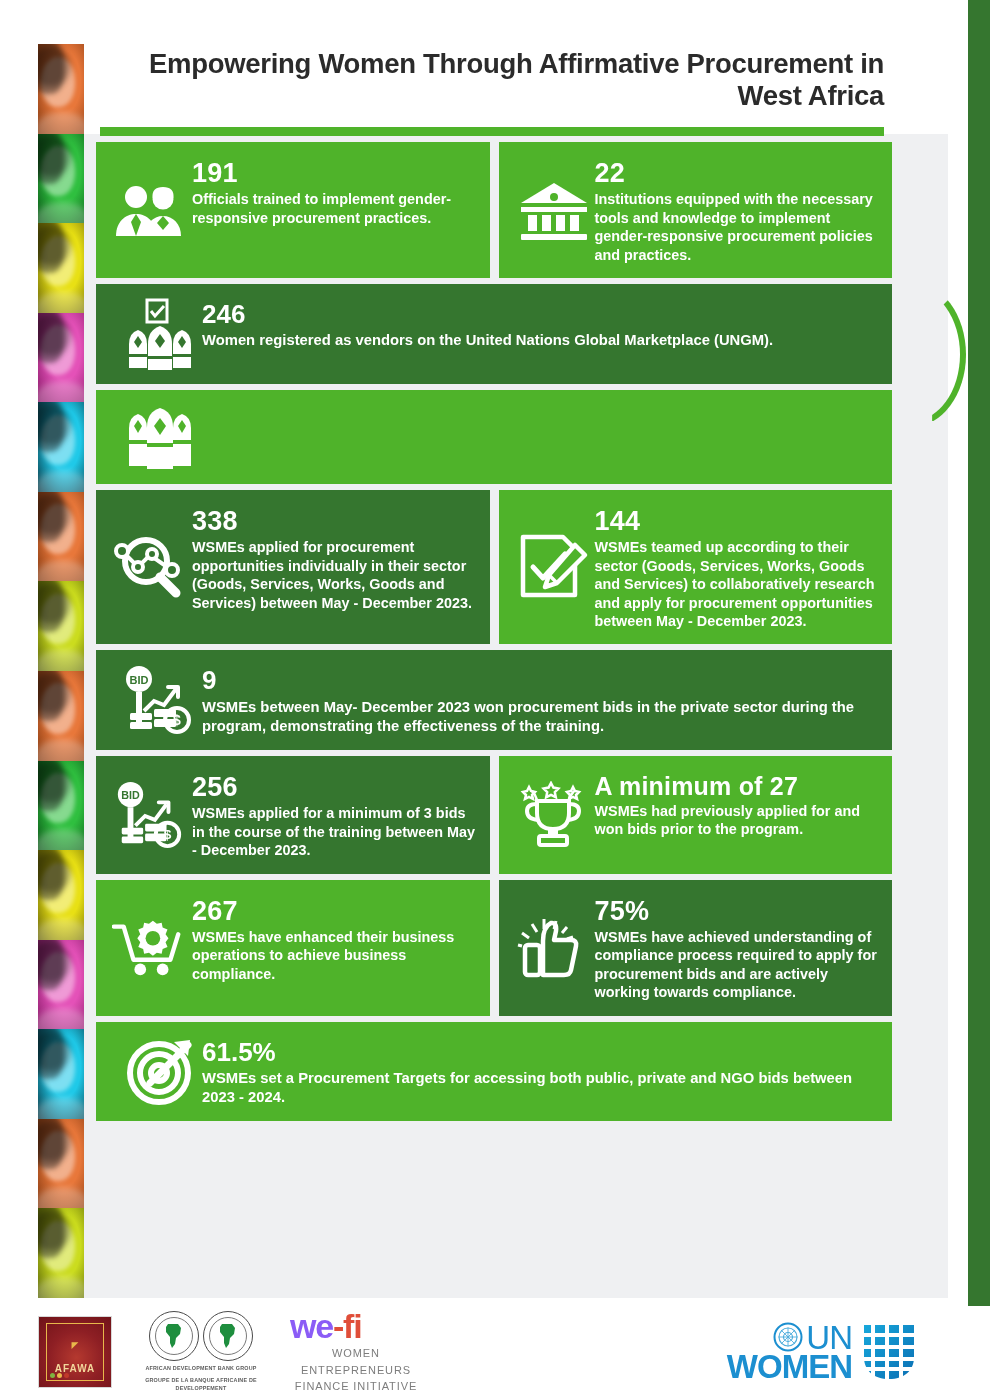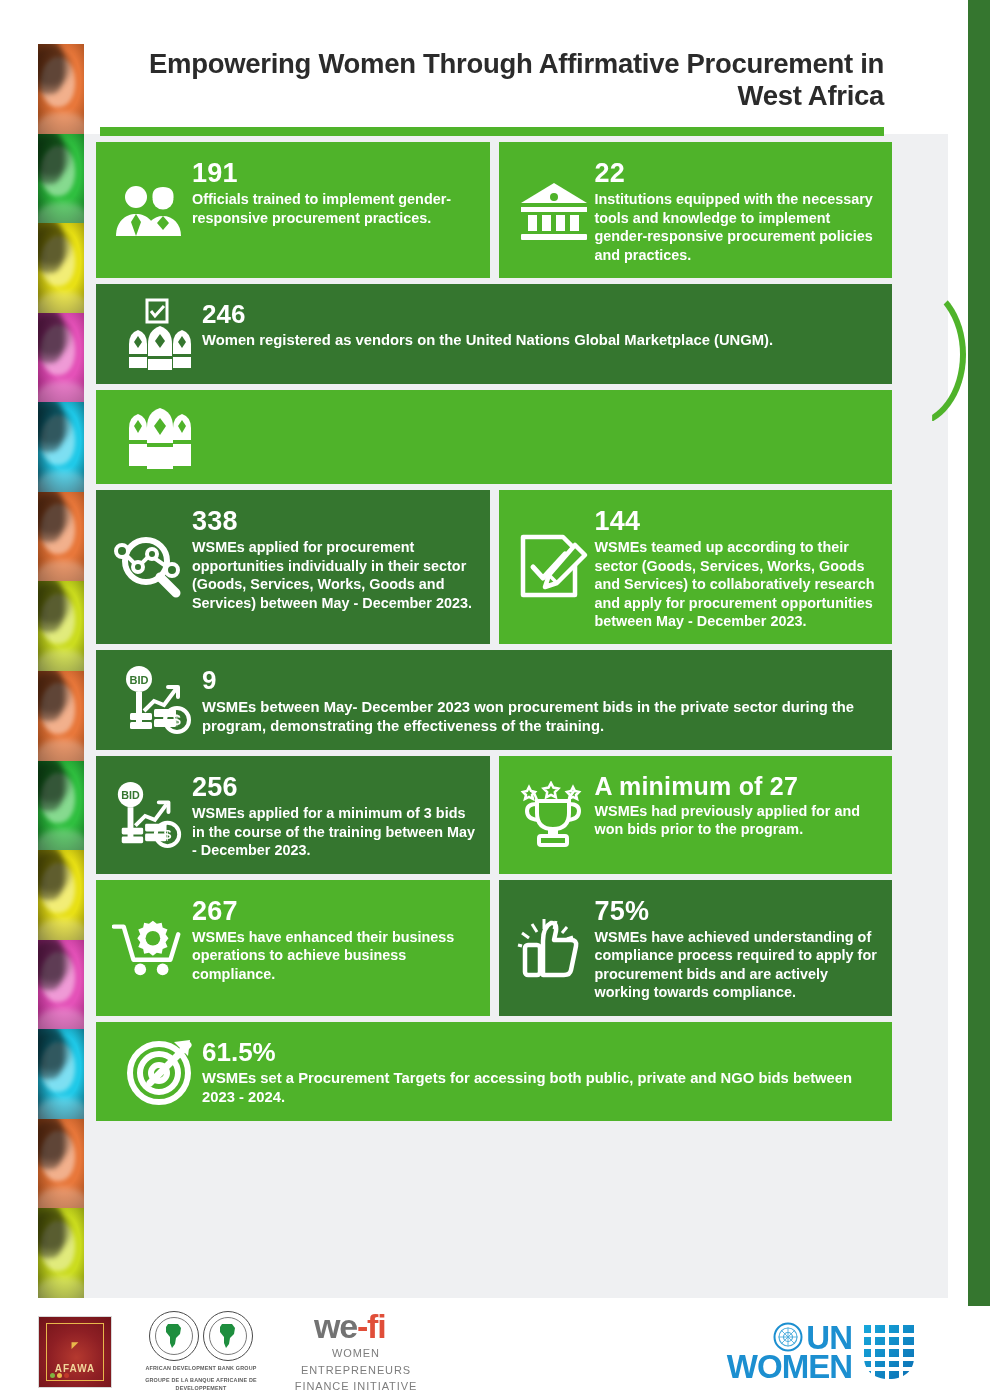--- a/index.html
+++ b/index.html
@@ -272,37 +272,37 @@
     font-size: 5.4px; line-height: 1.45; color: #5c5c5c;
     text-align: center; letter-spacing: 0.2px; font-weight: bold;
   }
 
   
   .logo-wefi { display: flex; flex-direction: column; align-items: flex-start; width: 132px; }
   .logo-wefi .wefi-mark {
     font-size: 34px; font-weight: bold; line-height: 1;
     letter-spacing: -1.2px;
   }
-  .logo-wefi .wefi-mark .we { color: #737373; margin-left: 24px; }
+  .logo-wefi .wefi-mark .we { color: #8b5cf6; }
   .logo-wefi .wefi-mark .dash { color: #E04E39; }
   .logo-wefi .wefi-mark .fi { color: #E04E39; }
   .logo-wefi .wefi-cap {
     margin-top: 2px;
     font-size: 11px; line-height: 1.5; color: #7d7d7d;
     letter-spacing: 0.9px; text-align: center; width: 100%;
   }
 
   
   .logo-unwomen { display: flex; align-items: center; gap: 6px; }
   .logo-unwomen .words {
     display: flex; flex-direction: column; align-items: flex-end; line-height: 0.88;
   }
   .logo-unwomen .un-row { display: flex; align-items: center; gap: 3px; }
   .logo-unwomen .un {
-    font-size: 33px; font-weight: bold; color: #1C8FD0; letter-spacing: -1px;
+    font-size: 33px; font-weight: normal; color: #1C8FD0; letter-spacing: -1px;
   }
   .logo-unwomen .women {
     font-size: 33px; font-weight: bold; color: #1C8FD0; letter-spacing: -1px;
   }
   .logo-unwomen .emblem { flex: 0 0 auto; }
   .logo-unwomen .glyph { flex: 0 0 auto; }
 </style>
 </head>
 <body>
 

